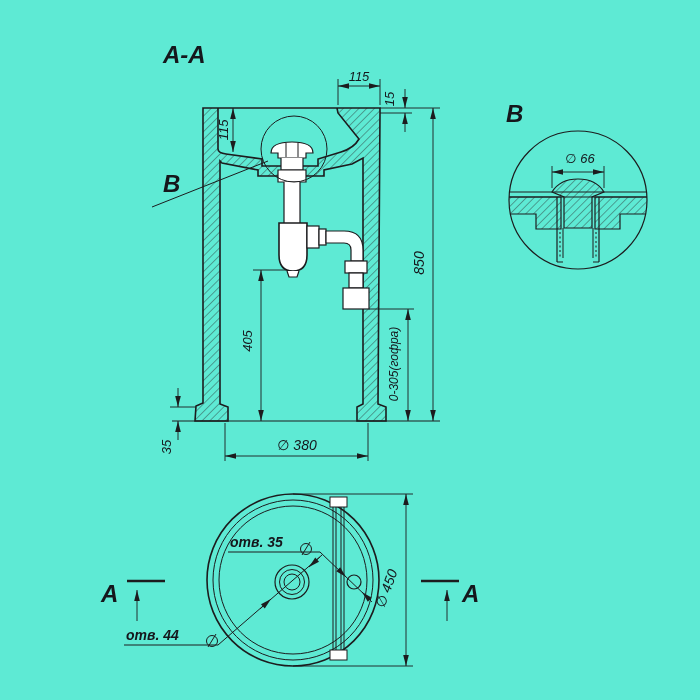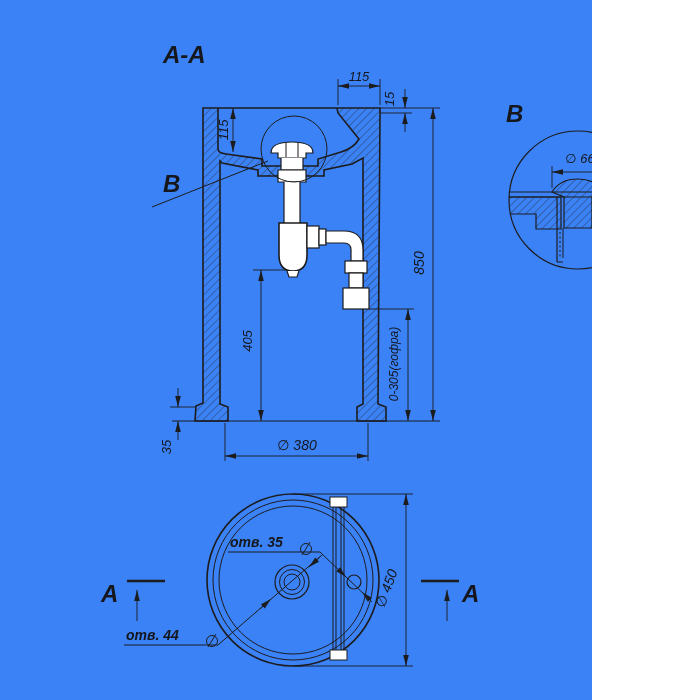--- a/index.html
+++ b/index.html
@@ -1,16 +1,16 @@
 <!DOCTYPE html>
 <html><head>
 <meta charset="utf-8">
 <style>
   html,body{margin:0;padding:0;background:#ffffff;}
-  .stage{position:relative;width:592px;height:700px;background:#3b82f6;overflow:hidden;
+  .stage{position:relative;width:700px;height:700px;background:#5eead4;overflow:hidden;
          font-family:"Liberation Sans","DejaVu Sans",sans-serif;}
   svg{display:block}
   text{fill:#15171c;font-family:"Liberation Sans","DejaVu Sans",sans-serif;font-style:italic;}
   .t-title{font-size:24px;font-weight:bold;}
   .t-dim{font-size:13px;}
   .t-dim-sm{font-size:12px;}
   .t-dim-lg{font-size:14px;}
   .t-hole{font-size:14px;font-weight:bold;}
   .t-marker{font-size:24px;font-weight:bold;}
   .ln{stroke:#1c1c1e;fill:none;}

